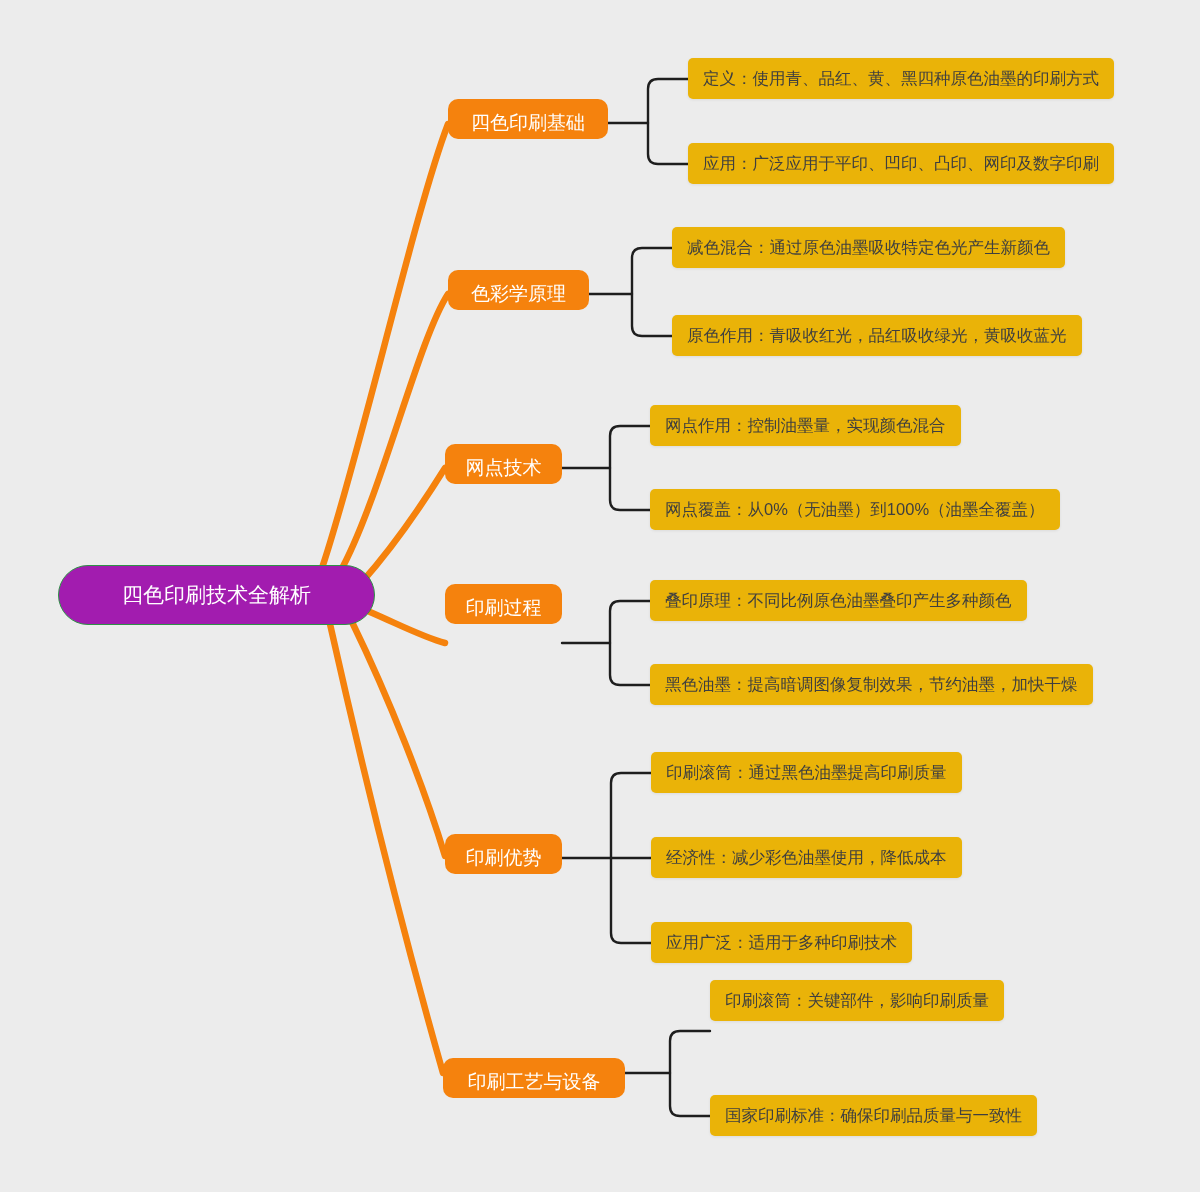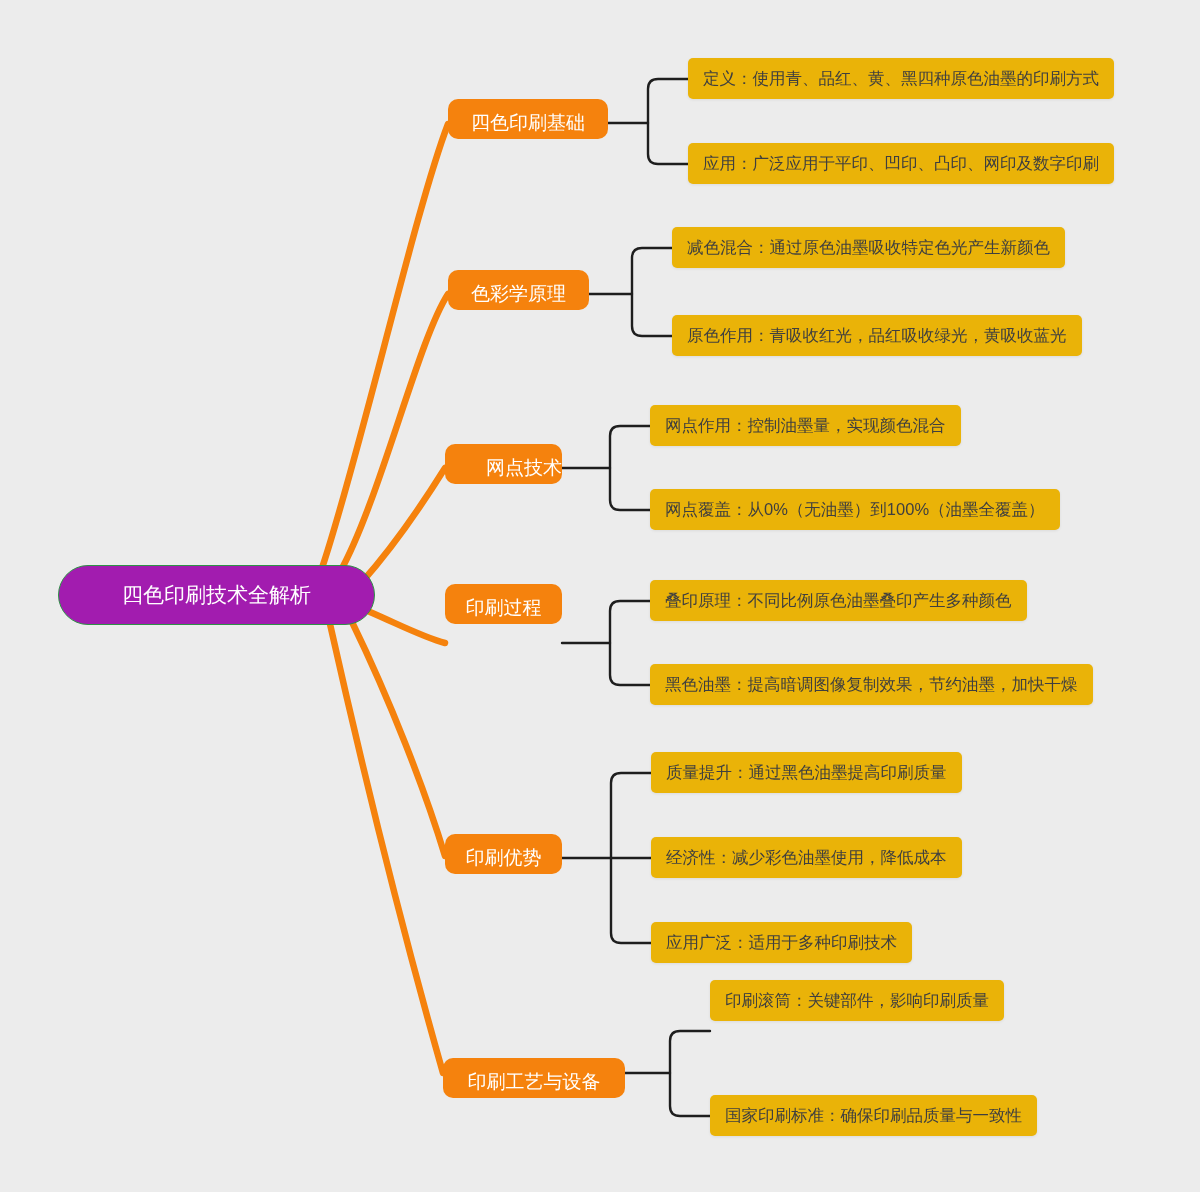--- a/index.html
+++ b/index.html
@@ -55,21 +55,21 @@
     color: #3f3f3f;
     font-size: 16.5px;
     padding: 0 15px;
     white-space: nowrap;
     box-shadow: 0 1px 3px rgba(0,0,0,0.07);
     cursor: pointer;
   }
   
   .b1 { left: 448px; top: 99px;  width: 160px; }
   .b2 { left: 448px; top: 270px; width: 141px; }
-  .b3 { left: 445px; top: 444px; width: 117px; text-align: right; }
+  .b3 { left: 445px; top: 444px; width: 117px; }
   .b4 { left: 445px; top: 584px; width: 117px; }
   .b5 { left: 445px; top: 834px; width: 117px; }
   .b6 { left: 443px; top: 1050px; width: 182px; margin-top: 8px; }
   
   .l1a { left: 688px; top: 58px; }
   .l1b { left: 688px; top: 143px; }
   .l2a { left: 672px; top: 227px; }
   .l2b { left: 672px; top: 315px; }
   .l3a { left: 650px; top: 405px; }
   .l3b { left: 650px; top: 489px; }
@@ -123,19 +123,19 @@
   <div class="branch-node b6">印刷工艺与设备</div>
 
   <div class="leaf-node l1a">定义：使用青、品红、黄、黑四种原色油墨的印刷方式</div>
   <div class="leaf-node l1b">应用：广泛应用于平印、凹印、凸印、网印及数字印刷</div>
   <div class="leaf-node l2a">减色混合：通过原色油墨吸收特定色光产生新颜色</div>
   <div class="leaf-node l2b">原色作用：青吸收红光，品红吸收绿光，黄吸收蓝光</div>
   <div class="leaf-node l3a">网点作用：控制油墨量，实现颜色混合</div>
   <div class="leaf-node l3b">网点覆盖：从0%（无油墨）到100%（油墨全覆盖）</div>
   <div class="leaf-node l4a">叠印原理：不同比例原色油墨叠印产生多种颜色</div>
   <div class="leaf-node l4b">黑色油墨：提高暗调图像复制效果，节约油墨，加快干燥</div>
-  <div class="leaf-node l5a">质量提升：通过黑色油墨提高印刷质量</div>
+  <div class="leaf-node l5a">印刷滚筒：通过黑色油墨提高印刷质量</div>
   <div class="leaf-node l5b">经济性：减少彩色油墨使用，降低成本</div>
   <div class="leaf-node l5c">应用广泛：适用于多种印刷技术</div>
   <div class="leaf-node l6a">印刷滚筒：关键部件，影响印刷质量</div>
   <div class="leaf-node l6b">国家印刷标准：确保印刷品质量与一致性</div>
 
 </div>
 
 </body></html>

